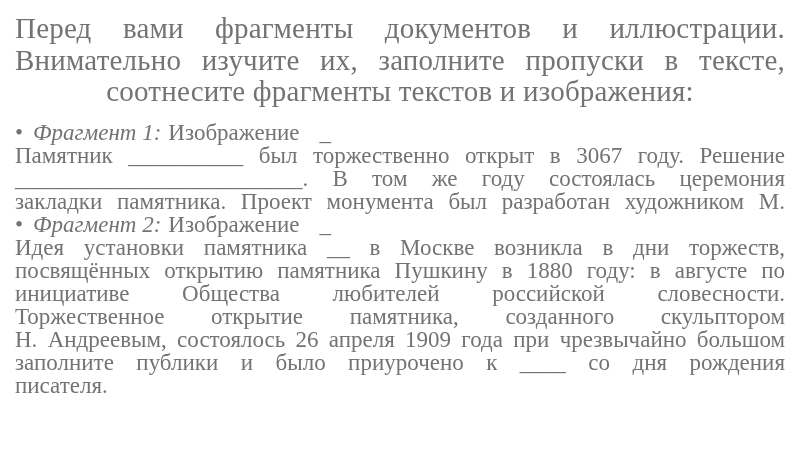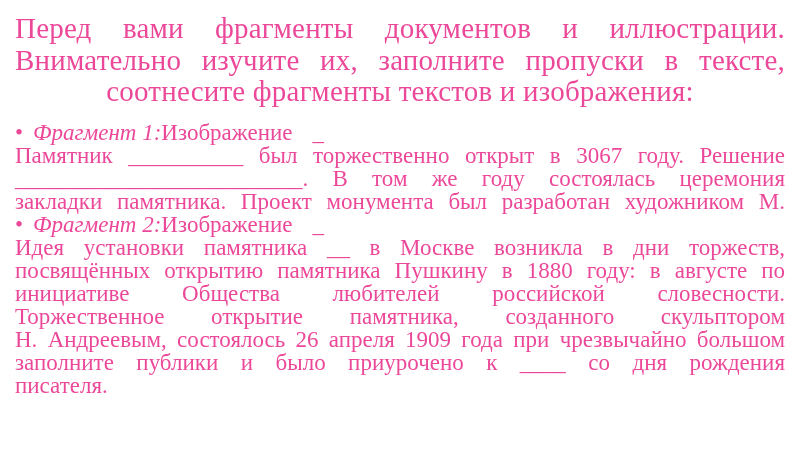--- a/index.html
+++ b/index.html
@@ -5,21 +5,21 @@
   html, body {
     margin: 0;
     padding: 0;
     background: #ffffff;
   }
   .page {
     position: relative;
     width: 800px;
     height: 450px;
     background: #ffffff;
-    color: #ec4899;
+    color: #737373;
     font-family: "Liberation Serif", "DejaVu Serif", serif;
     overflow: hidden;
     box-sizing: border-box;
     padding: 13px 15px 0 15px;
   }
   
   .header {
     font-size: 29px;
     line-height: 31.5px;
     letter-spacing: 0.2px;
@@ -40,21 +40,21 @@
   }
   .tline, .bullet-line, .hline {
     min-height: 1em;
   }
   .bullet-line .bullet {
     display: inline-block;
     margin-right: 10px;
   }
   .bullet-line .frag-label {
     font-style: italic;
-    margin-right: 0;
+    margin-right: 7px;
   }
   .bullet-line .img-label {
     margin-right: 20px;
   }
   .blank {
     letter-spacing: 0;
   }
 </style>
 </head>
 <body>

